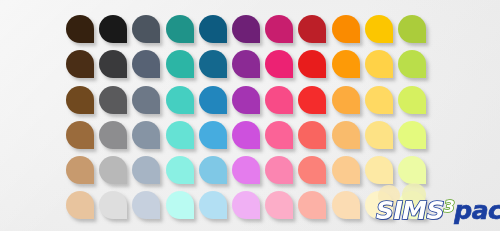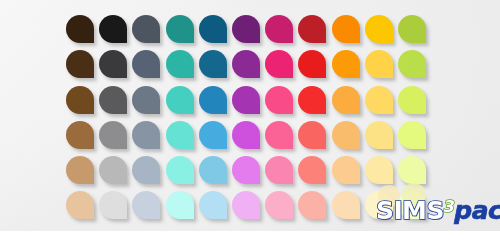--- a/index.html
+++ b/index.html
@@ -73,20 +73,21 @@
     bottom: 2px;
     white-space: nowrap;
     font-family: "DejaVu Sans", sans-serif;
     font-weight: bold;
     font-size: 25px;
     letter-spacing: -0.6px;
     line-height: 1;
   }
   .wm-sims {
     color: #ffffff;
+    font-style: italic;
     -webkit-text-stroke: 1.6px #1b3fa0;
     paint-order: stroke fill;
     text-shadow:
       1px 1px 0 rgba(20,40,120,0.35);
     text-align: center;
   }
   .wm-three {
     position: relative;
     top: -7px;
     font-size: 16px;

